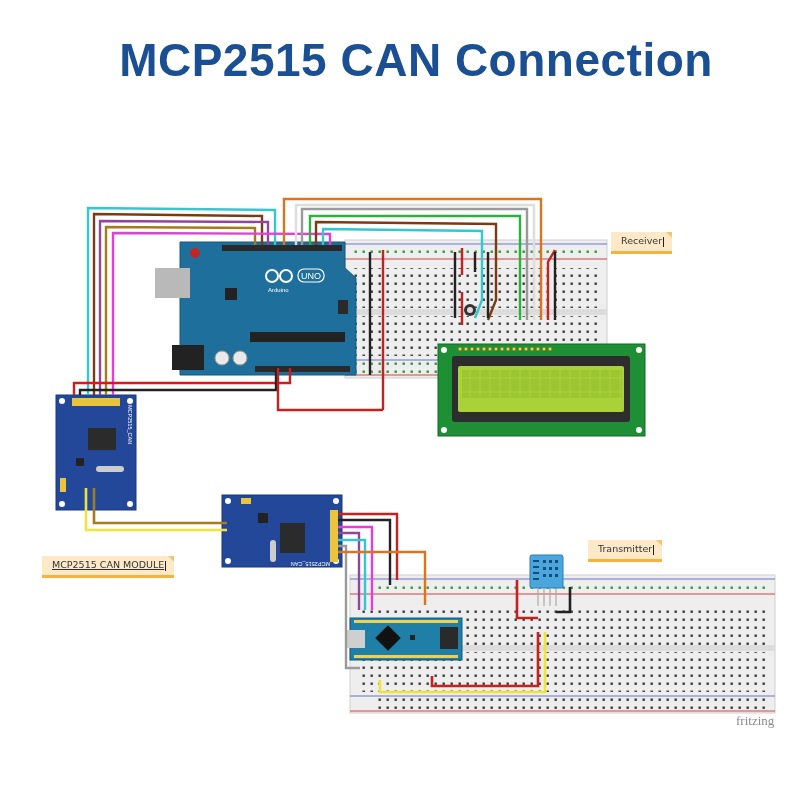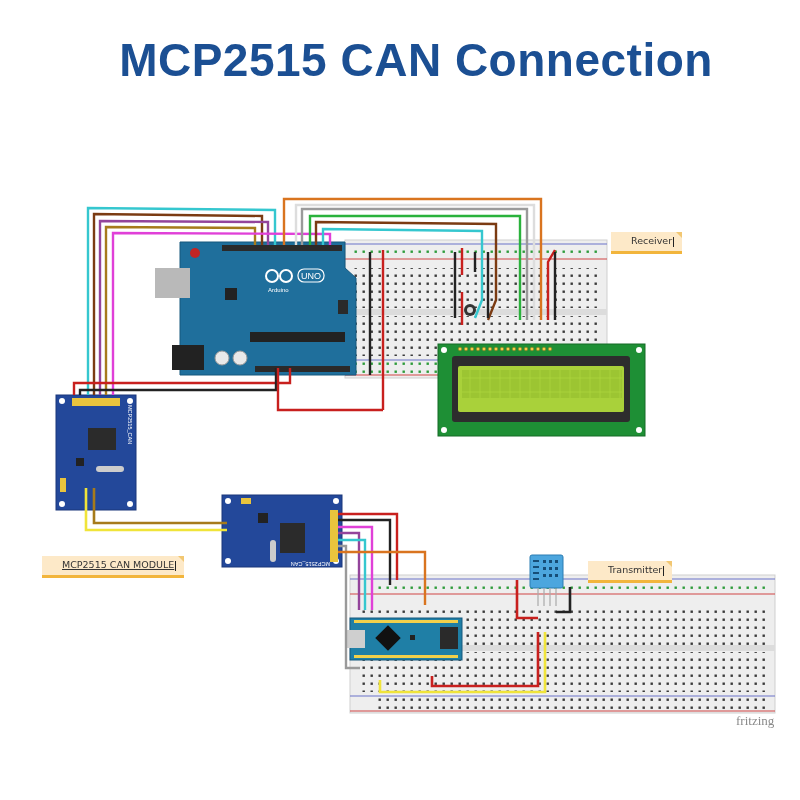--- a/index.html
+++ b/index.html
@@ -1,19 +1,19 @@
 <!DOCTYPE html>
 <html><head>
 <meta charset="utf-8">
 <style>
   html,body{margin:0;padding:0;background:#ffffff;}
   body{width:800px;height:800px;position:relative;overflow:hidden;font-family:"Liberation Sans",sans-serif;}
   .title{position:absolute;left:16px;top:34px;width:800px;text-align:center;color:#1b4f93;font-weight:bold;font-size:46px;line-height:52px;letter-spacing:0.5px;font-family:"Liberation Sans",sans-serif;}
   svg.diagram{position:absolute;left:0;top:0;}
-  .note{position:absolute;background:#fde9c8;color:#333;font-size:9.5px;font-family:"DejaVu Sans",sans-serif;padding:3px 8px 4px 20px;border-bottom:3px solid #f2b53c;line-height:12px;white-space:nowrap;}
+  .note{position:absolute;background:#fde9c8;color:#333;font-size:9.5px;font-family:"DejaVu Sans",sans-serif;padding:3px 8px 4px 10px;border-bottom:3px solid #f2b53c;line-height:12px;white-space:nowrap;}
   .note::after{content:"";position:absolute;right:0;top:0;border-style:solid;border-width:0 6px 6px 0;border-color:transparent #f2c772 transparent transparent;}
   .note .caret{display:inline-block;width:1px;height:10px;background:#222;vertical-align:middle;margin-left:1px;}
   .fritzing{position:absolute;left:736px;top:713px;color:#8a8a8a;font-size:13px;font-family:Liberation Serif, serif;}
 </style>
 </head>
 <body>
 
 <div class="title">
   <div>MCP2515 CAN Connection</div>
 </div>
@@ -230,17 +230,17 @@
     <polyline points="545,632 545,692 380,692 380,680" stroke="#f0e43a"></polyline>
   </g>
 </svg>
 
 <div class="note" style="left:611px;top:232px;">
   <span>Receiver</span><span class="caret"></span>
 </div>
 <div class="note" style="left:42px;top:556px;text-decoration:underline;">
   <span>MCP2515 CAN MODULE</span><span class="caret"></span>
 </div>
-<div class="note" style="left:588px;top:540px;margin-top:21px;">
+<div class="note" style="left:588px;top:540px;">
   <span>Transmitter</span><span class="caret"></span>
 </div>
 
 <div class="fritzing">fritzing</div>
 
 </body></html>

